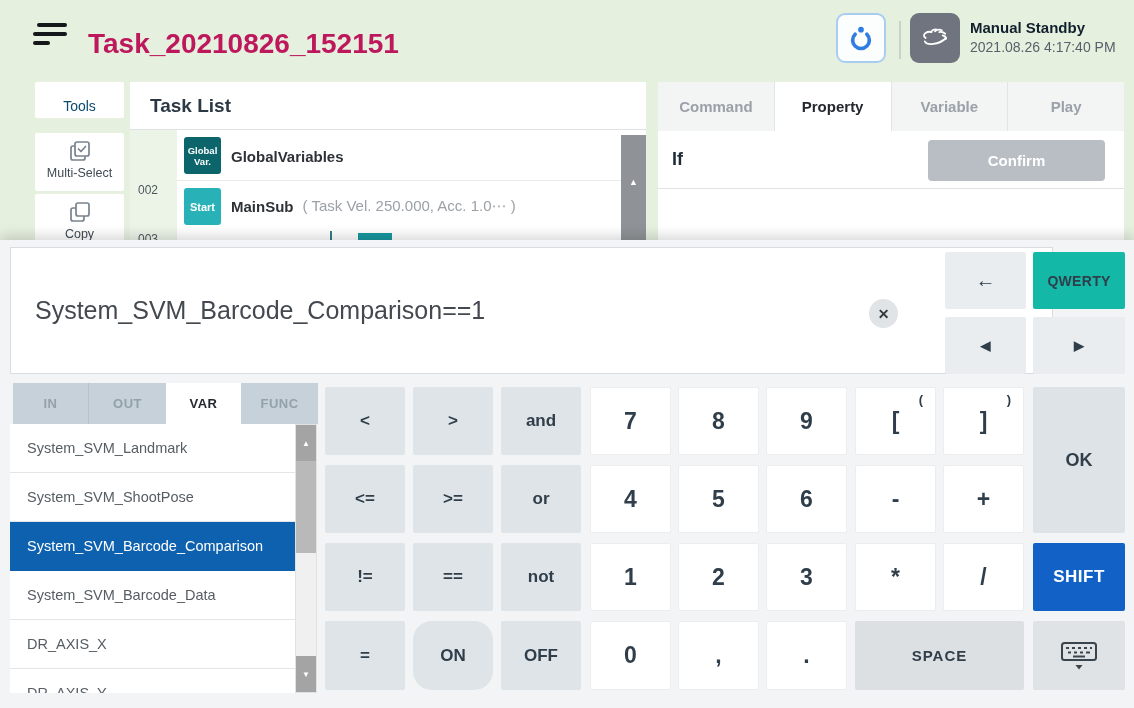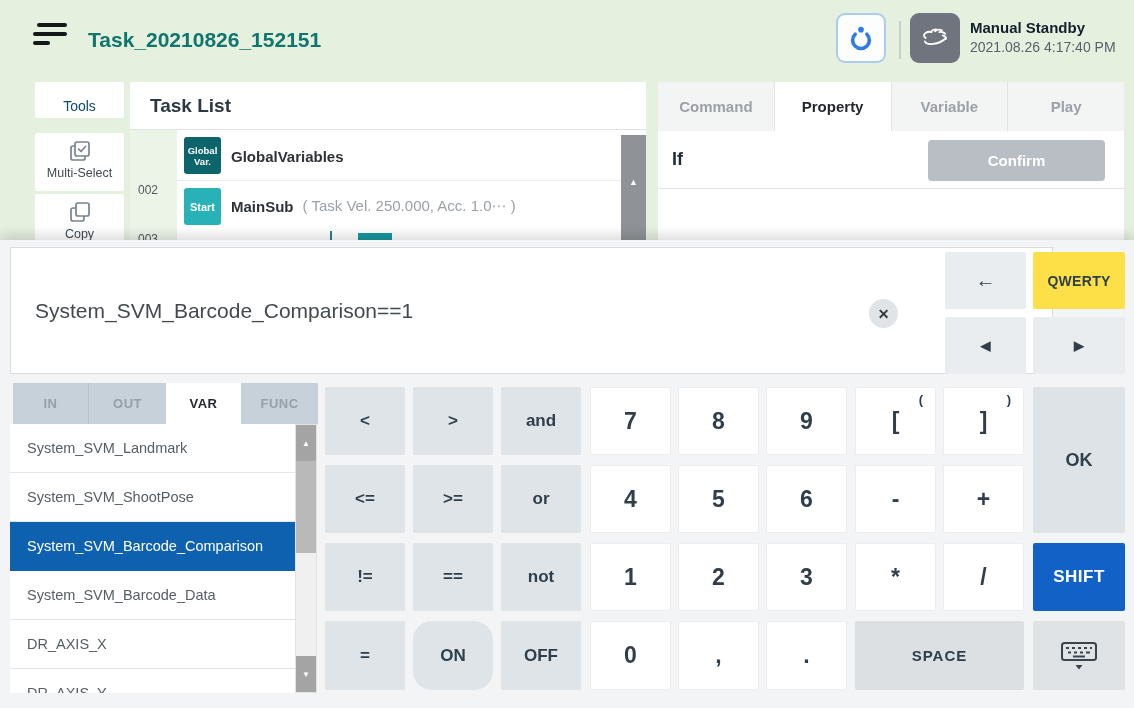--- a/index.html
+++ b/index.html
@@ -7,21 +7,21 @@
        font-family:"Liberation Sans",sans-serif;background:#fff;}
   #app *{box-sizing:border-box;}
 
   
   .top{position:absolute;left:0;top:0;width:1134px;height:240px;background:#e6f0df;overflow:hidden;}
   .hamburger{position:absolute;left:33px;top:23px;width:36px;height:26px;cursor:pointer;}
   .hamburger span{position:absolute;height:4px;background:#15181a;border-radius:2px;}
   .hamburger .l1{left:4px;top:0;width:30px;}
   .hamburger .l2{left:0;top:9px;width:34px;}
   .hamburger .l3{left:0;top:18px;width:17px;}
-  .app-title{position:absolute;left:88px;top:28px;font-size:21px;font-weight:700;color:#0f766e;}
+  .app-title{position:absolute;left:88px;top:28px;font-size:28px;font-weight:700;color:#be185d;}
   .gripper-btn{position:absolute;left:836px;top:13px;width:50px;height:50px;background:#fcfdfd;
        border:2px solid #a9cdf1;border-radius:9px;display:flex;align-items:center;justify-content:center;}
   .topbar-divider{position:absolute;left:899px;top:21px;width:2px;height:38px;background:#c8d3c6;}
   .mode-badge{position:absolute;left:910px;top:13px;width:50px;height:50px;background:#70747e;
        border-radius:9px;display:flex;align-items:center;justify-content:center;}
   .status-title{position:absolute;left:970px;top:19px;font-size:15px;font-weight:700;color:#10202c;}
   .status-time{position:absolute;left:970px;top:39px;font-size:14px;color:#57616a;}
 
   
   .tool-card{position:absolute;left:35px;width:89px;background:#fff;border-radius:2px;text-align:center;}
@@ -66,29 +66,29 @@
   .confirm-btn{position:absolute;left:270px;top:9px;width:177px;height:41px;background:#b8bec3;
        border:none;border-radius:4px;color:#fff;font-size:15px;font-weight:700;
        font-family:"Liberation Sans",sans-serif;cursor:pointer;}
   .prop-desc{position:absolute;left:12px;top:119px;font-size:14.5px;color:#52606c;}
 
   
   .kb{position:absolute;left:0;top:240px;width:1134px;height:468px;background:#f3f4f5;
        box-shadow:0 -4px 12px rgba(0,0,0,.16);}
   .kb-input{position:absolute;left:10px;top:7px;width:1043px;height:127px;background:#fff;
        border:1px solid #d9dde0;display:flex;align-items:center;padding-left:24px;
-       font-size:21px;color:#43494f;}
+       font-size:25px;color:#43494f;}
   .kb-clear{position:absolute;left:869px;top:59px;width:29px;height:29px;border-radius:50%;
        background:#e0e4e6;border:none;display:flex;align-items:center;justify-content:center;
        font-size:14px;font-weight:700;color:#34383c;cursor:pointer;}
 
   .key{position:absolute;display:flex;align-items:center;justify-content:center;border-radius:2px;
        font-weight:700;color:#2f3e4a;cursor:pointer;font-family:"Liberation Sans",sans-serif;border:none;}
   .key.fn{background:#e9edef;font-size:20px;}
-  .key.qwerty{background:#fde047;font-size:14px;letter-spacing:.3px;}
+  .key.qwerty{background:#14b8a6;font-size:14px;letter-spacing:.3px;}
   .key.arrow{background:#e9edef;font-size:13px;}
   .key.op{background:#dee4e7;font-size:17px;}
   .key.num{background:#fff;border:1px solid #ededee;font-size:23px;}
   .key.space{background:#dce0e3;font-size:15px;letter-spacing:1px;}
   .key.ok{background:#dde3e6;font-size:18px;}
   .key.shift{background:#1261c6;color:#fff;font-size:17px;letter-spacing:.5px;padding-left:6px;}
   .key.kbhide{background:#dfe3e6;}
   .khint{position:absolute;top:4px;right:12px;font-size:13px;font-weight:700;color:#2f3e4a;}
 
   .ktabs{position:absolute;left:13px;top:143px;width:319px;height:41px;display:flex;}

